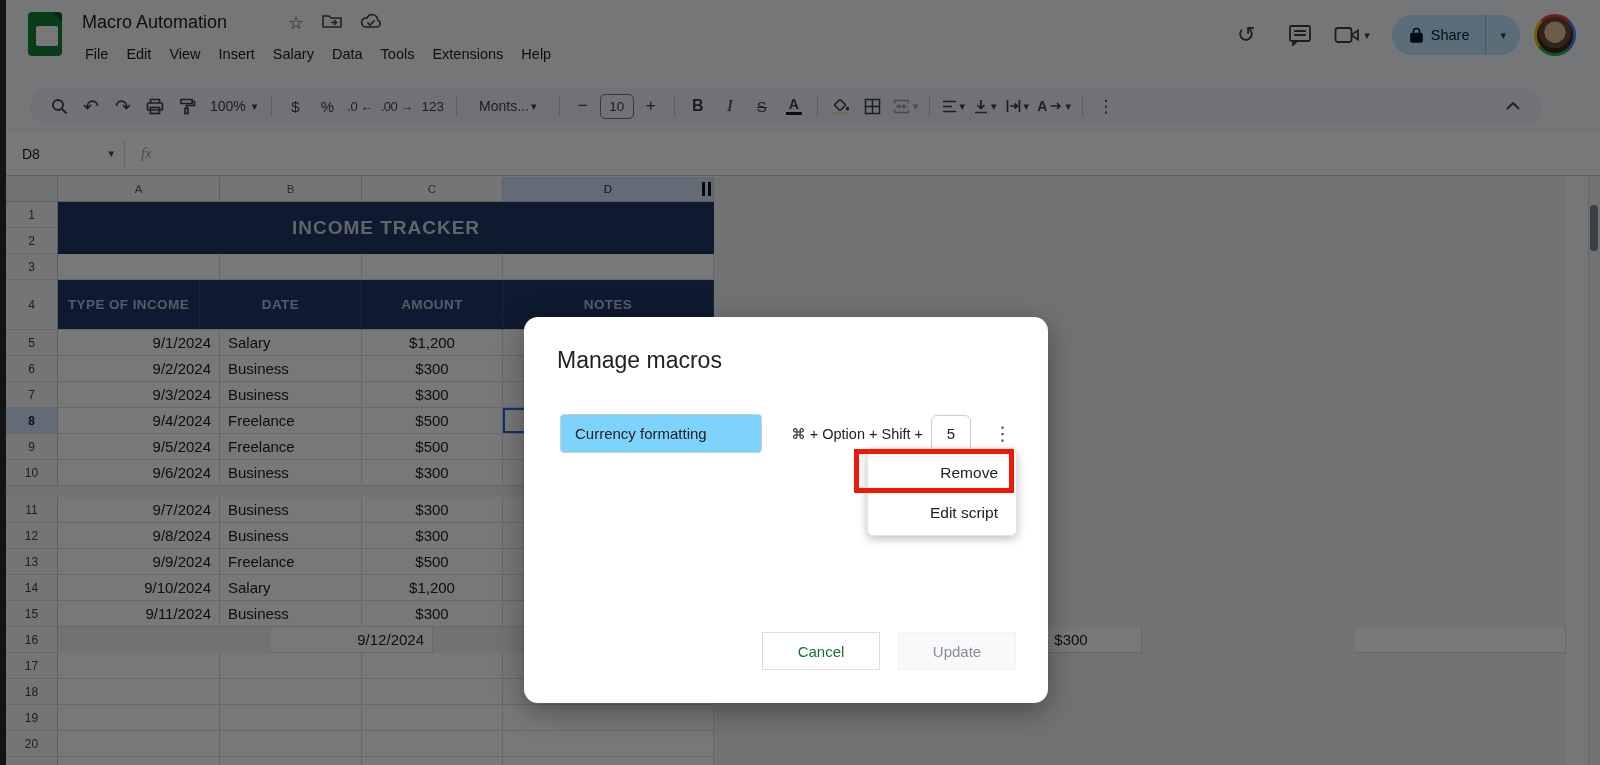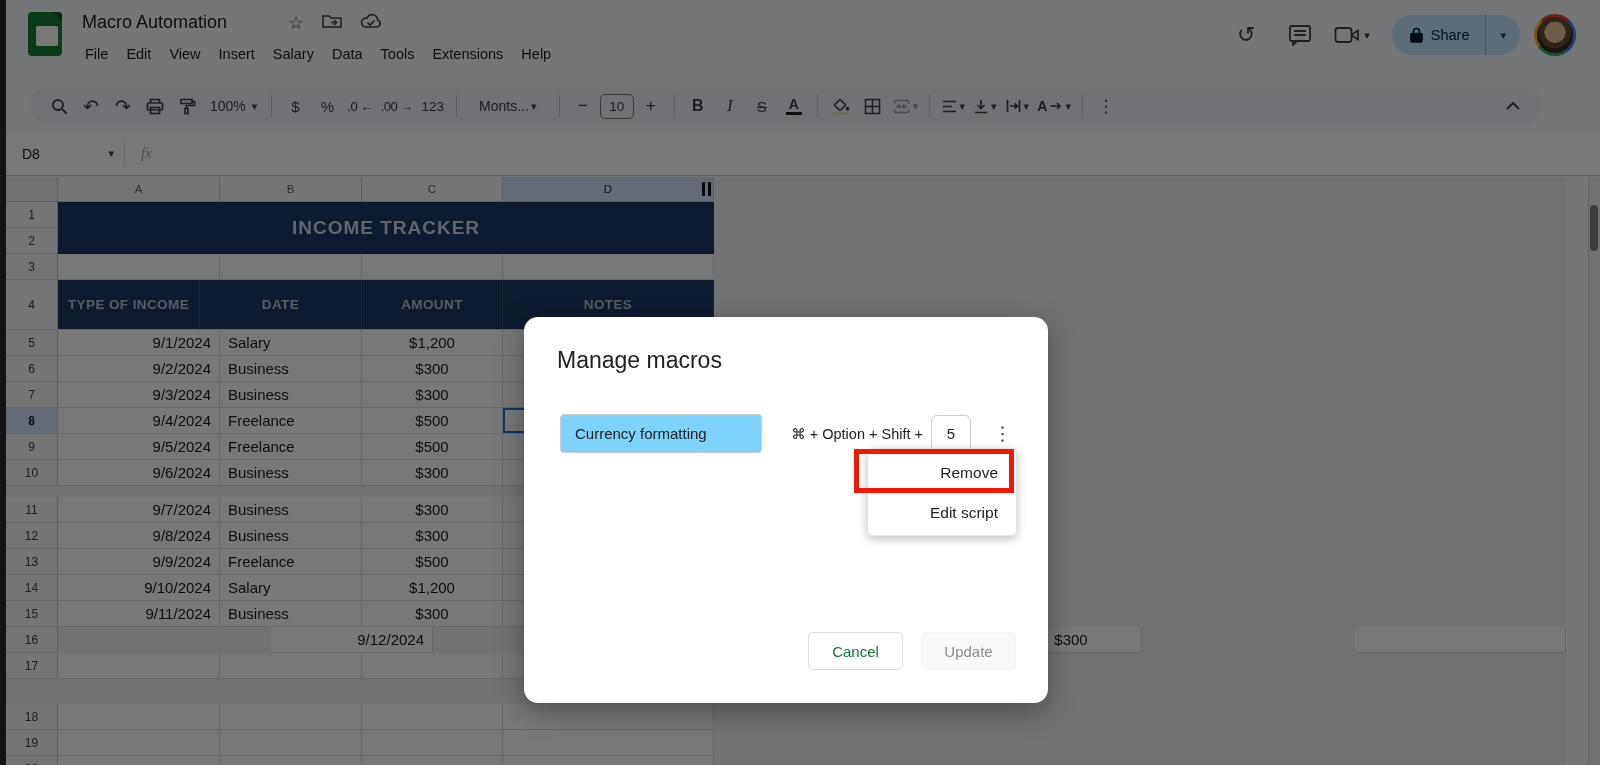--- a/index.html
+++ b/index.html
@@ -113,21 +113,21 @@
   .short-txt { font-size:14.5px; color:#202124; }
   .key-box { width:40px; height:37px; border:1px solid #c9ccd1; border-radius:6px; display:flex;
     align-items:center; justify-content:center; font-size:15px; color:#202124; }
   .kebab { font-size:19px; color:#444; padding:0 4px; margin-left:10px; letter-spacing:0; }
   .menu { position:absolute; left:343px; top:131px; width:150px; height:88px; background:#fff;
     border-radius:6px; border:1px solid #e3e3e3; box-shadow:0 3px 10px rgba(0,0,0,0.25); z-index:70; padding:4px 0; }
   .menu-item { height:40px; display:flex; align-items:center; justify-content:flex-end; padding-right:18px;
     font-size:15.5px; color:#202124; }
   .red-annot { position:absolute; left:-14px; top:0px; width:160px; height:44px; border:5px solid #f21807; z-index:80; pointer-events:none; }
   .m-actions { position:absolute; right:32px; bottom:33px; display:flex; gap:18px; }
-  .btn { width:95px; height:38px; border-radius:5px; display:flex; align-items:center; justify-content:center;
+  .btn { width:118px; height:38px; border-radius:0; display:flex; align-items:center; justify-content:center;
     font-size:15px; font-weight:500; font-family:"Liberation Sans",sans-serif; }
   .btn-cancel { background:#fff; border:1px solid #dadce0; color:#137333; }
   .btn-update { background:#f8f9fa; border:1px solid #f1f3f4; color:#888d92; }
 </style>
 </head>
 <body>
 
 <div id="app">
   <div class="edge-strip"></div>
 
@@ -436,21 +436,21 @@
           <div class="cell c-c" style="height: 26px;">$300</div>
           <div class="cell c-d" style="height: 26px;"></div>
         </div>
         <div class="frow" style="height: 26px;">
           <div class="num" style="height: 26px;">17</div>
           <div class="cell c-a" style="height: 26px;"></div>
           <div class="cell c-b" style="height: 26px;"></div>
           <div class="cell c-c" style="height: 26px;"></div>
           <div class="cell c-d" style="height: 26px;"></div>
         </div>
-        <div class="frow" style="height: 26px; margin-top: 25px;">
+        <div class="frow" style="height: 26px;">
           <div class="num" style="height: 26px;">18</div>
           <div class="cell c-a" style="height: 26px;"></div>
           <div class="cell c-b" style="height: 26px;"></div>
           <div class="cell c-c" style="height: 26px;"></div>
           <div class="cell c-d" style="height: 26px;"></div>
         </div>
         <div class="frow" style="height: 26px;">
           <div class="num" style="height: 26px;">19</div>
           <div class="cell c-a" style="height: 26px;"></div>
           <div class="cell c-b" style="height: 26px;"></div>

